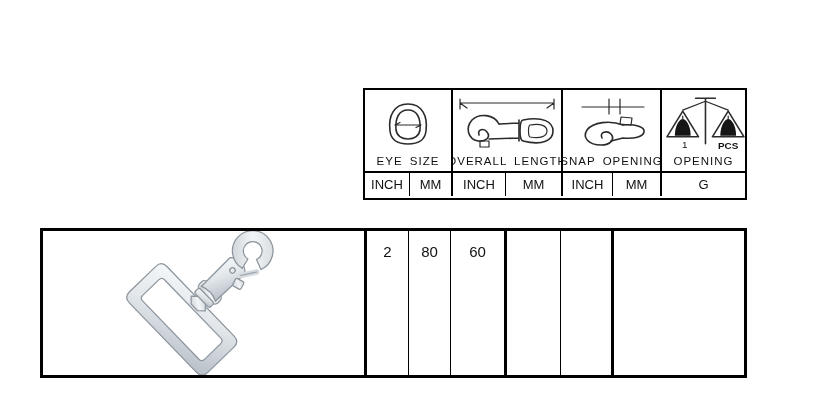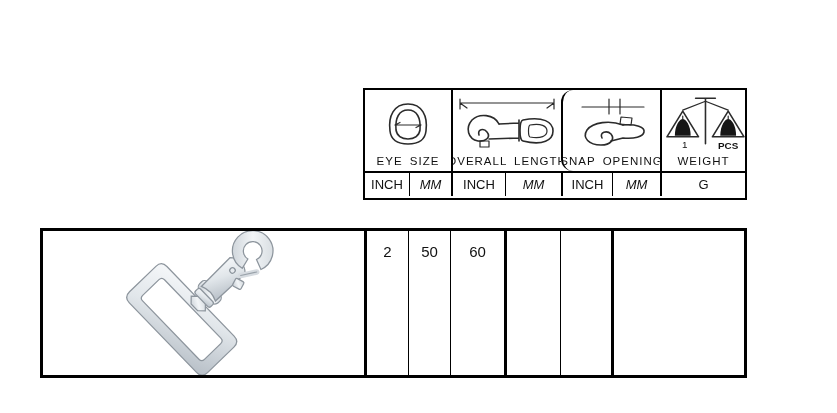--- a/index.html
+++ b/index.html
@@ -25,35 +25,35 @@
     background:#fff;
   }
   .group-cell{
     box-sizing:border-box;
     display:flex;flex-direction:column;align-items:center;justify-content:flex-end;
     overflow:hidden;
   }
   .group-cell.gb{border-left:2px solid #000;}
   .g-eye{grid-column:1 / span 2;}
   .g-len{grid-column:3 / span 2;}
-  .g-snap{grid-column:5 / span 2;border-radius:12px;}
+  .g-snap{grid-column:5 / span 2;}
   .g-wt{grid-column:7 / span 1;}
   .icon-box{flex:1;display:flex;align-items:center;justify-content:center;width:100%;}
   .group-label{
     font-size:11.5px;letter-spacing:1px;word-spacing:3px;
     color:#111;margin-bottom:4px;white-space:nowrap;
   }
   .unit-cell{
     box-sizing:border-box;
     border-top:2px solid #000;
     display:flex;align-items:center;justify-content:center;
     font-size:13px;color:#111;letter-spacing:0px;
     grid-row:2;
   }
-  .unit-cell.thin{border-left:1px solid #000;font-style:italic;}
+  .unit-cell.thin{border-left:1px solid #000;}
   .unit-cell.thick{border-left:2px solid #000;}
 
   
   .data-table{
     position:absolute;left:40px;top:228px;
     width:707px;height:150px;
     box-sizing:border-box;
     border:3px solid #000;
     display:grid;
     grid-template-columns:321px 44px 42px 54px 56px 51px 48px 85px;
@@ -139,21 +139,21 @@
           <path class="lineart" d="M 21,19 L 5,45 L 37,45 Z"></path>
           <path class="lineart" d="M 67,19 L 51,45 L 83,45 Z"></path>
           <path class="fillart" d="M 13,44 C 13,33 18,27 21,27 C 24,27 29,33 29,44 Z"></path>
           <path class="lineart-thin" d="M 21,24 L 21,27"></path>
           <path class="fillart" d="M 59,44 C 59,33 64,27 67,27 C 70,27 75,33 75,44 Z"></path>
           <path class="lineart-thin" d="M 67,24 L 67,27"></path>
           <text class="icon-text" x="23" y="56" font-size="10" text-anchor="middle">1</text>
           <text class="icon-text" x="67" y="57" font-size="10" font-weight="bold" text-anchor="middle">PCS</text>
         </svg>
       </div>
-      <div class="group-label">WEIGHT</div>
+      <div class="group-label">OPENING</div>
     </div>
 
     <div class="unit-cell" style="grid-column:1;">INCH</div>
     <div class="unit-cell thin" style="grid-column:2;">MM</div>
     <div class="unit-cell thick" style="grid-column:3;">INCH</div>
     <div class="unit-cell thin" style="grid-column:4;">MM</div>
     <div class="unit-cell thick" style="grid-column:5;">INCH</div>
     <div class="unit-cell thin" style="grid-column:6;">MM</div>
     <div class="unit-cell thick" style="grid-column:7;">G</div>
   </div>
@@ -192,20 +192,20 @@
           <path d="M 12,-52 L 23,-70" stroke="#99a1a9" stroke-width="1.4" stroke-linecap="round" fill="none"></path>
 
           <rect fill="url(#met2)" x="12" y="-46" width="12" height="11" rx="2" transform="rotate(-18 12 -40)"></rect>
 
           <circle fill="#e6eaee" cx="0" cy="-49" r="3.5"></circle>
         </g>
       </svg>
     </div>
 
     <div class="val-cell thick">2</div>
-    <div class="val-cell thin">50</div>
+    <div class="val-cell thin">80</div>
     <div class="val-cell thin">60</div>
     <div class="val-cell thick"></div>
     <div class="val-cell thin"></div>
     <div class="val-cell thick"></div>
   </div>
 
 </div>
 
 </body></html>

